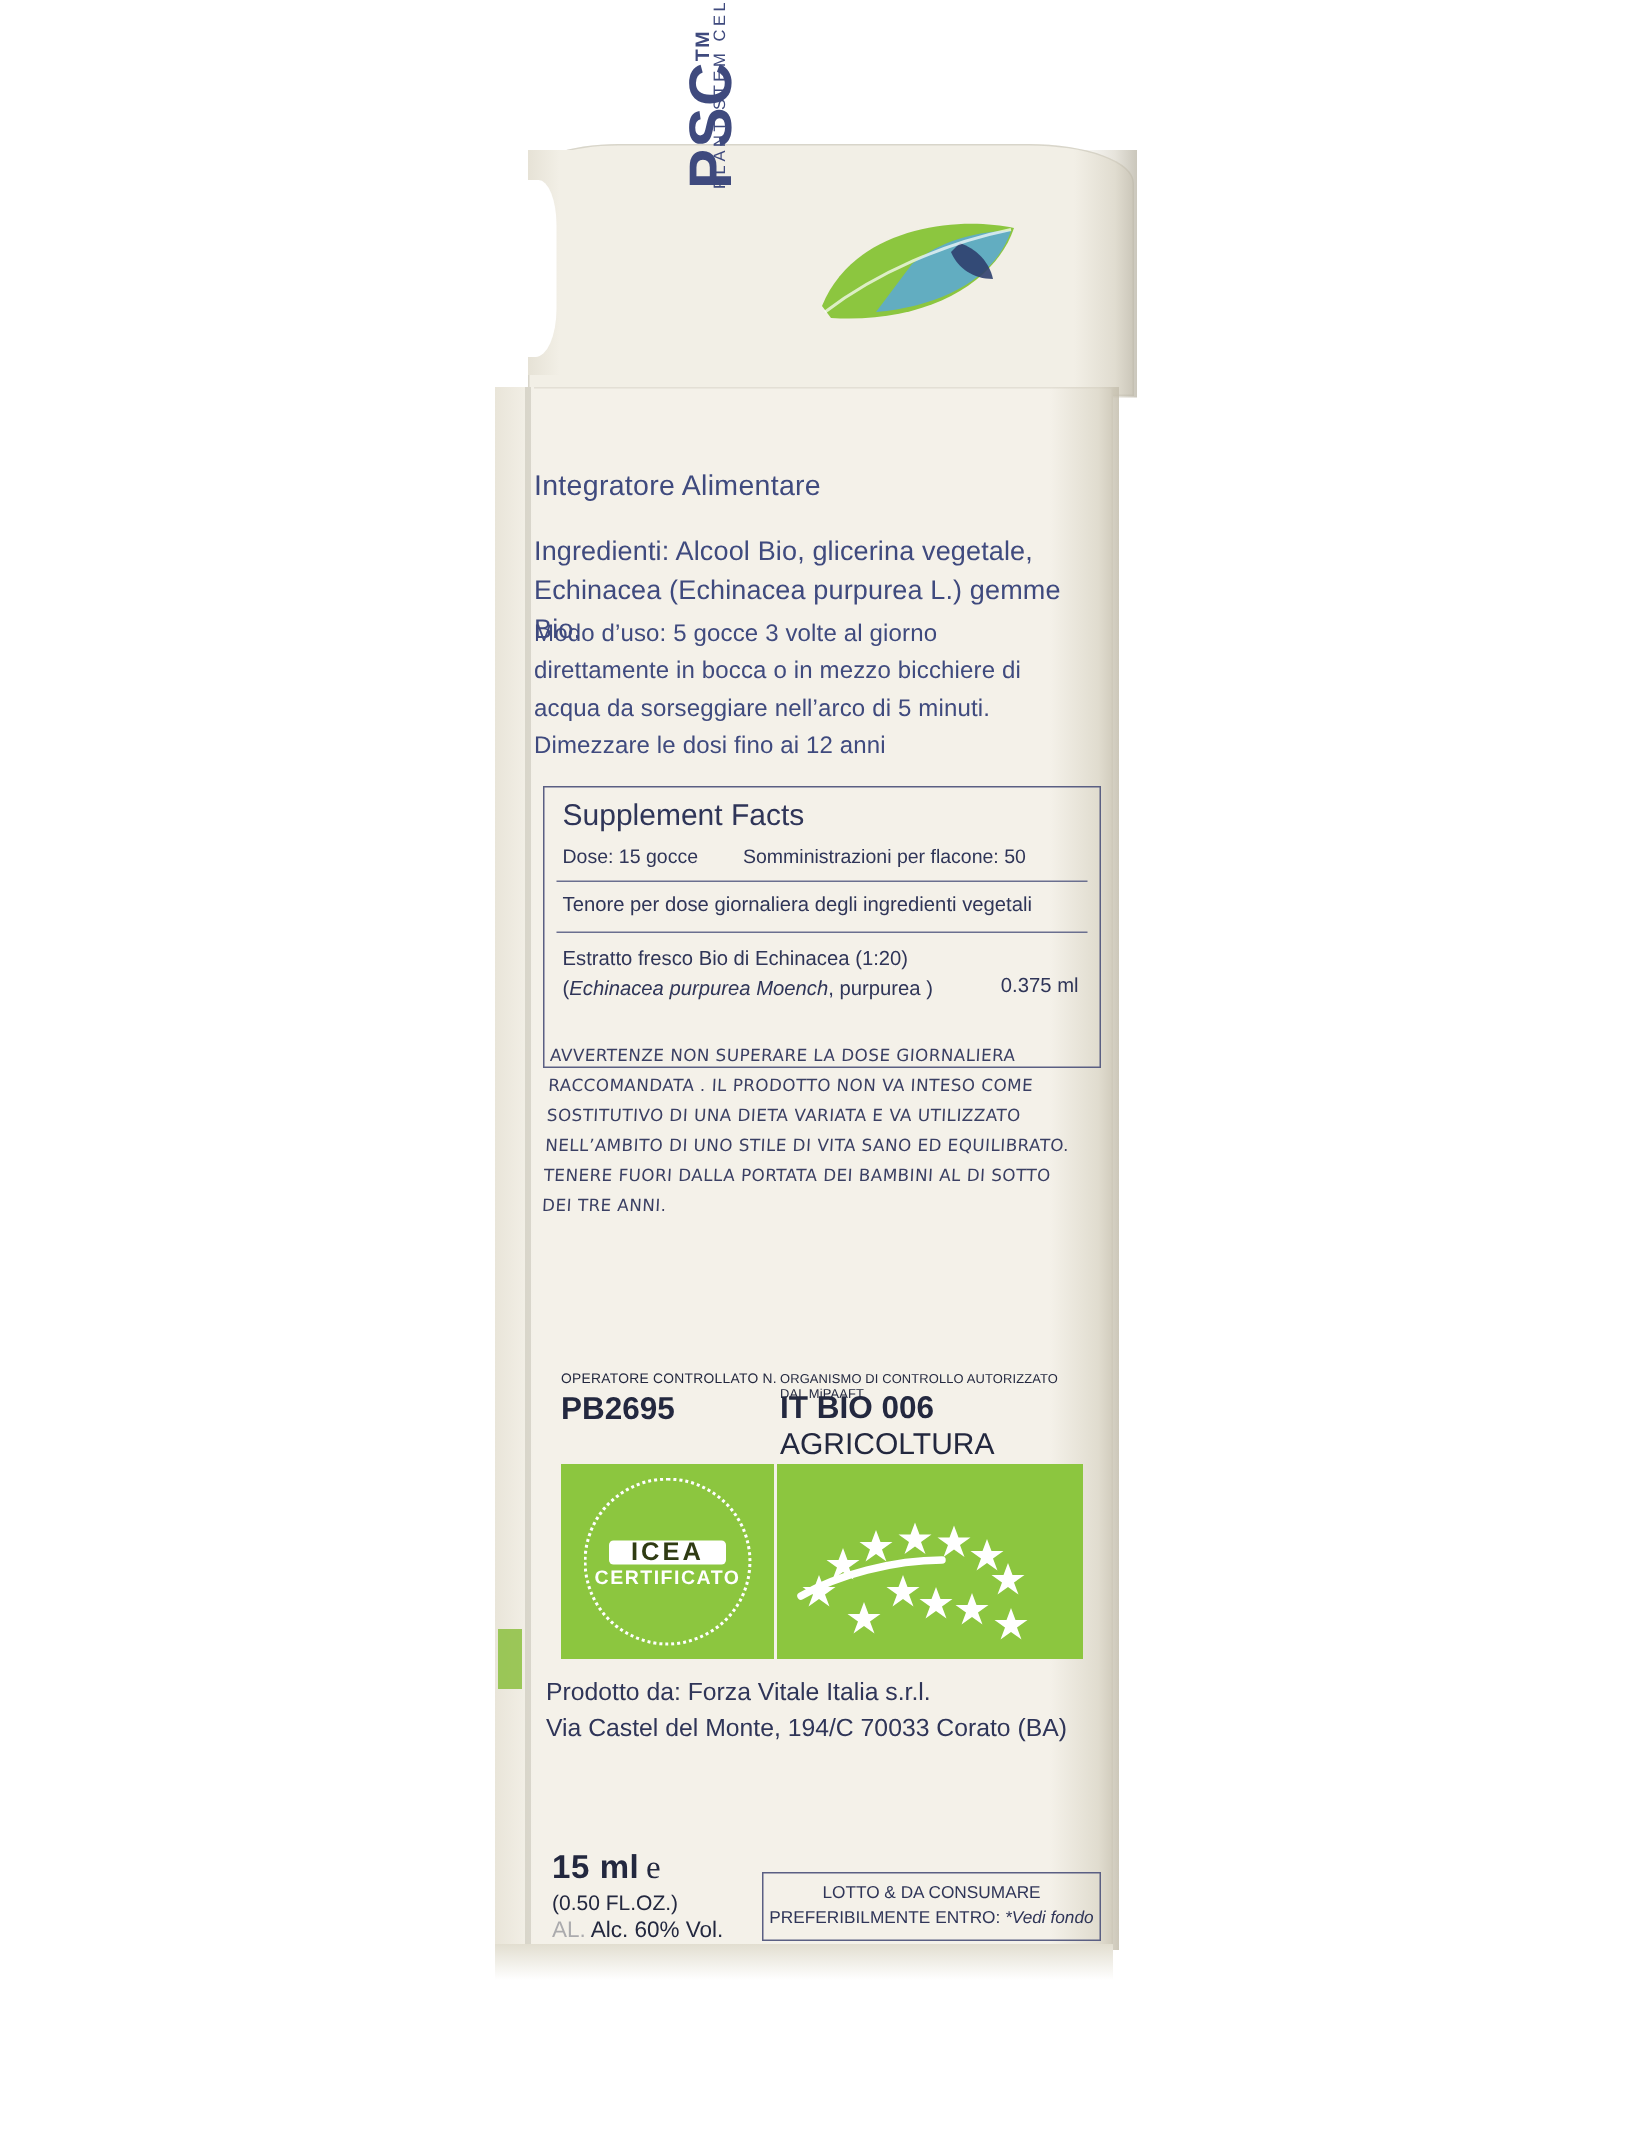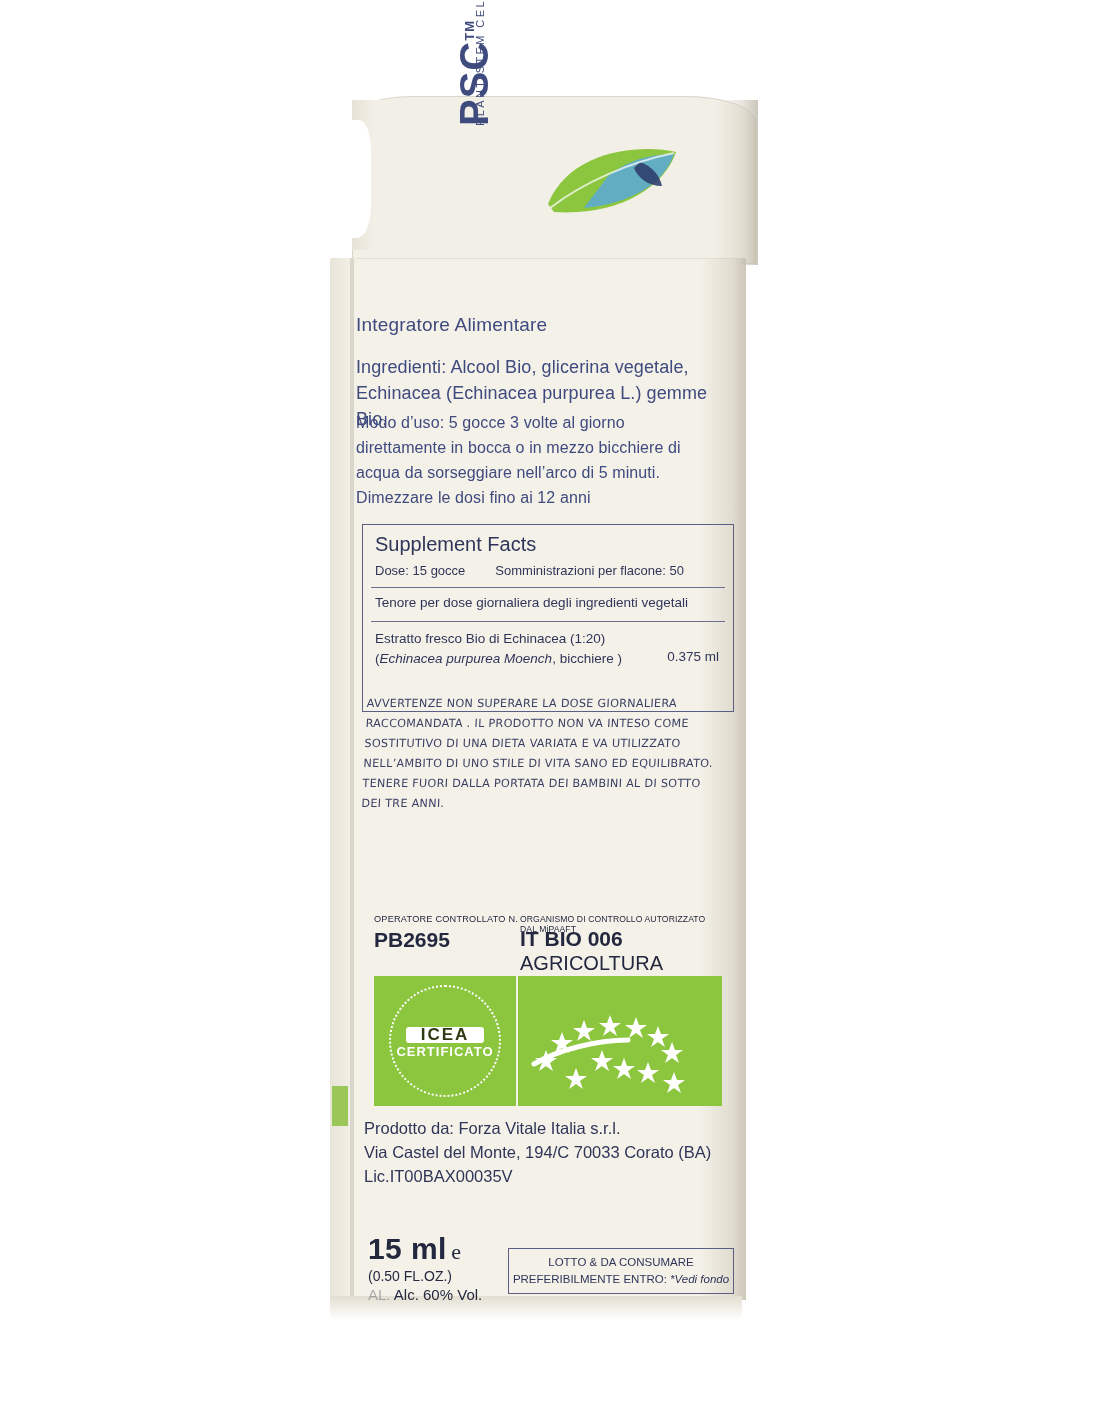--- a/index.html
+++ b/index.html
@@ -296,21 +296,21 @@
     line-height: 24px;
   }
 
   
   .vol {
     position: absolute;
     left: 368px; top: 1232px;
     color: #23283f;
   }
   .vol-main {
-    font-size: 30px; font-weight: bold;
+    font-size: 22px; font-weight: bold;
     letter-spacing: 0.4px;
   }
   .vol-e {
     font-size: 22px;
     font-family: "Liberation Serif", serif;
   }
   .vol-sub {
     font-size: 14px;
     margin-top: 2px;
   }
@@ -382,21 +382,21 @@
     <div class="sf-row-dose">
       <span>Dose: 15 gocce</span>
       <span>Somministrazioni per flacone: 50</span>
     </div>
     <div class="sf-rule sf-rule-1"></div>
     <div class="sf-tenore">Tenore per dose giornaliera degli ingredienti vegetali</div>
     <div class="sf-rule sf-rule-2"></div>
     <div class="sf-ing">
       <div>Estratto fresco Bio di Echinacea (1:20)</div>
       <div>
-        <span>(</span><em>Echinacea purpurea Moench</em><span>, bicchiere )</span>
+        <span>(</span><em>Echinacea purpurea Moench</em><span>, purpurea )</span>
       </div>
     </div>
     <div class="sf-amount">0.375 ml</div>
   </div>
 
   <div class="warn">AVVERTENZE NON SUPERARE LA DOSE GIORNALIERA RACCOMANDATA . IL PRODOTTO NON VA INTESO COME SOSTITUTIVO DI UNA DIETA VARIATA E VA UTILIZZATO NELL’AMBITO DI UNO STILE DI VITA SANO ED EQUILIBRATO. TENERE FUORI DALLA PORTATA DEI BAMBINI AL DI SOTTO DEI TRE ANNI.</div>
 
   <div class="cert">
     <div class="cert-head">
       <div class="cert-op-label">OPERATORE CONTROLLATO N.</div>
@@ -430,21 +430,20 @@
           <polygon points="156,96 159,104 167,104 160,109 163,117 156,112 149,117 152,109 145,104 153,104"></polygon>
         </g>
         <path d="M16 88 C40 74 78 64 110 64" stroke="#ffffff" stroke-width="5" fill="none" stroke-linecap="round"></path>
       </svg>
     </div>
   </div>
 
   <div class="producer">
     <div>Prodotto da: Forza Vitale Italia s.r.l.</div>
     <div>Via Castel del Monte, 194/C 70033 Corato (BA)</div>
-    <div>Lic.IT00BAX00035V</div>
   </div>
 
   <div class="vol">
     <div>
       <span class="vol-main">15 ml</span>
       <span class="vol-e">e</span>
     </div>
     <div class="vol-sub">(0.50 FL.OZ.)</div>
     <div class="vol-alc">
       <span class="faded">AL.</span>

